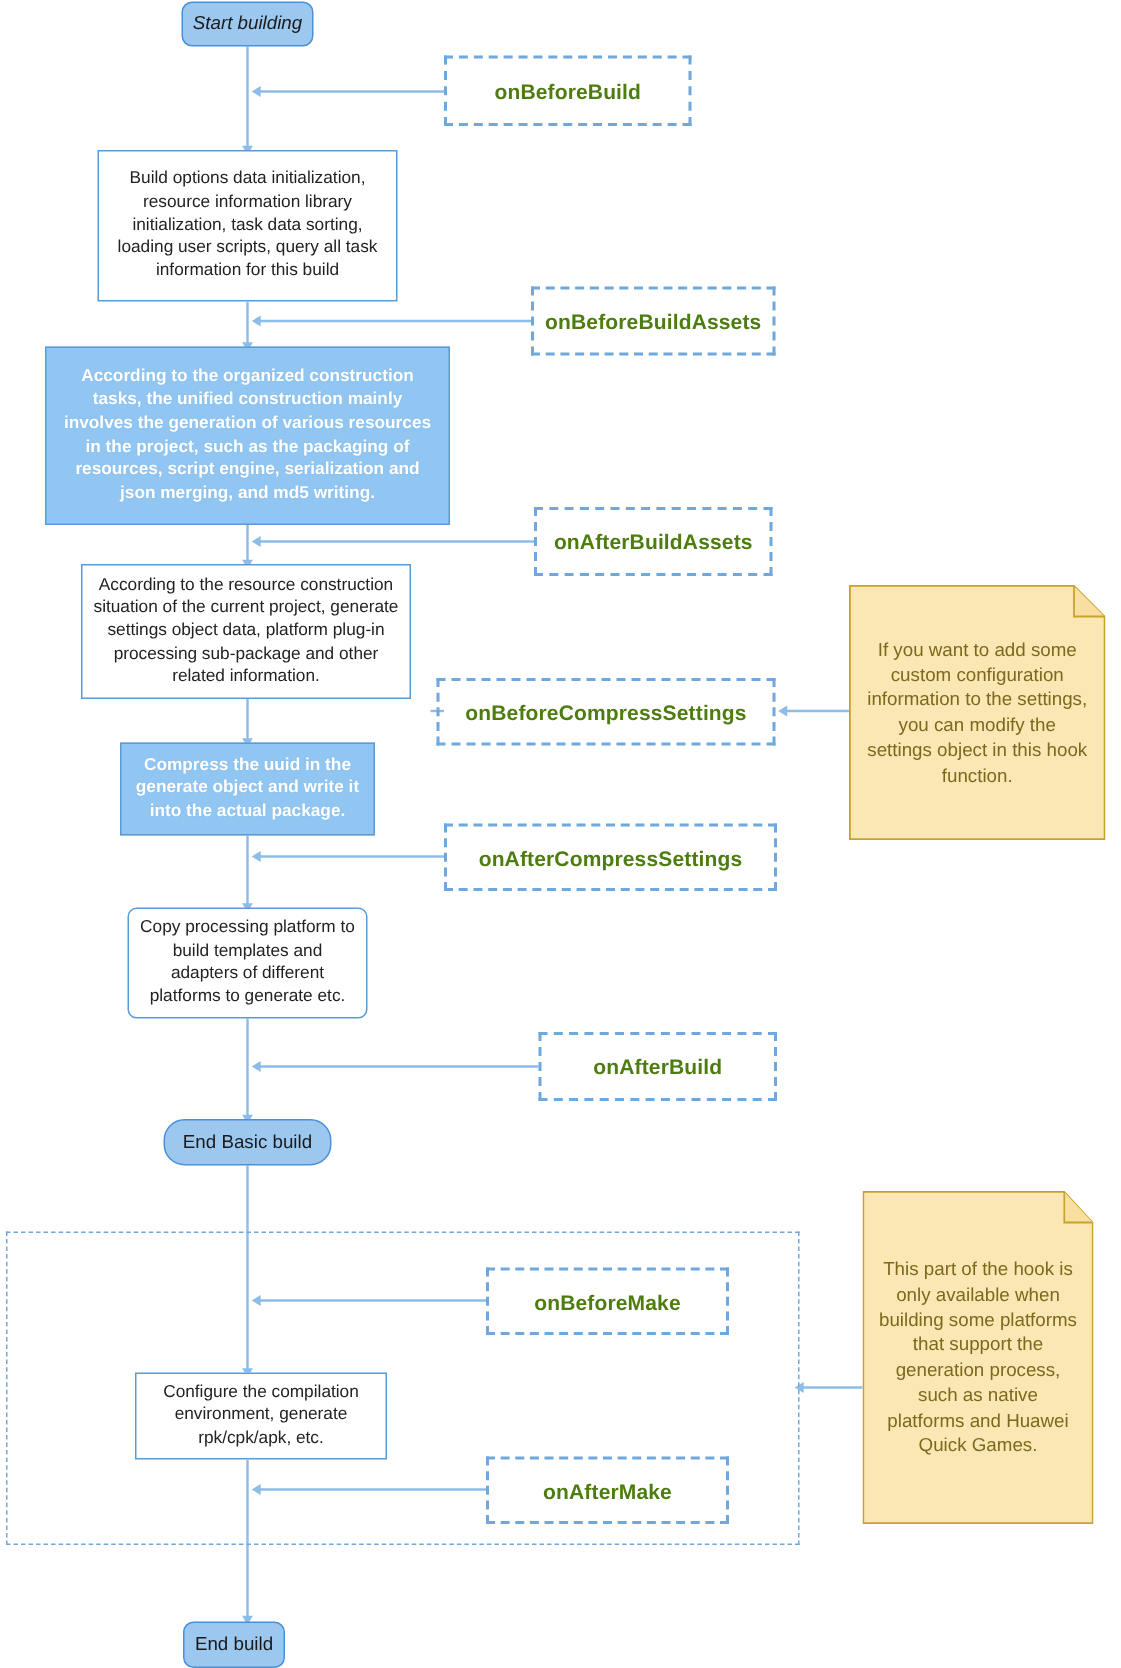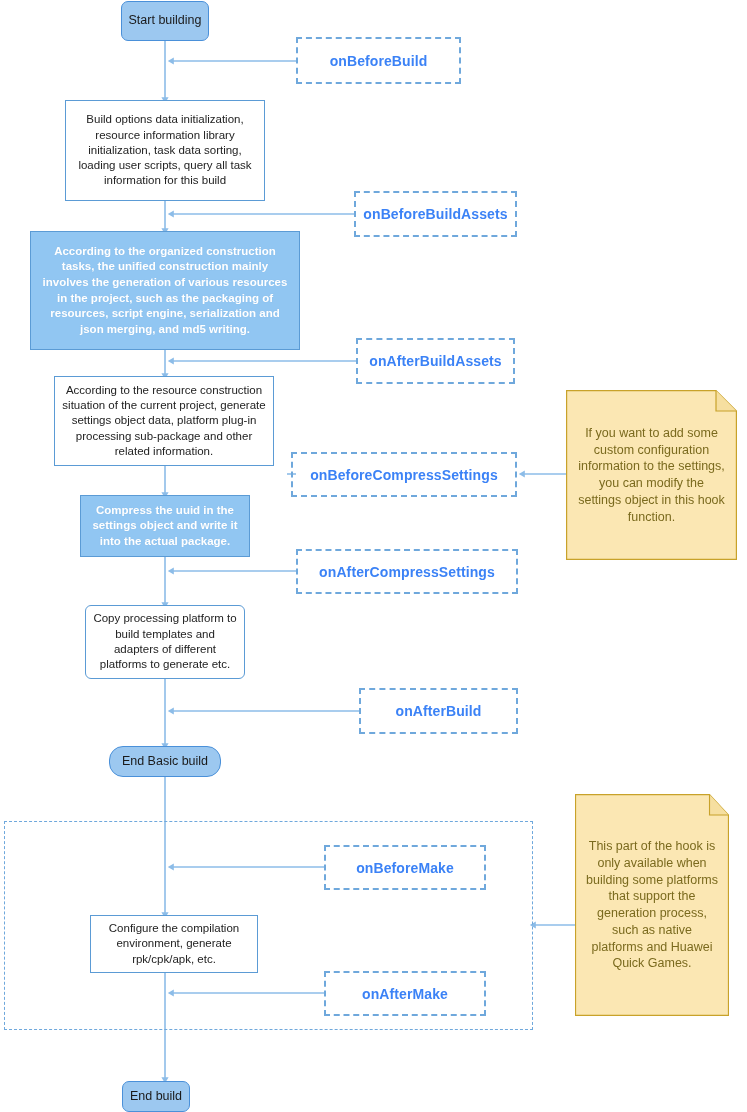--- a/index.html
+++ b/index.html
@@ -25,21 +25,21 @@
   
   .proc-blue{
     background:#91C6F2;border:1px solid #5B9BD5;
     color:#ffffff;font-weight:bold;font-size:11.5px;line-height:1.35;padding:5px 7px;
     text-shadow:0 0 1px rgba(120,160,200,.35);
   }
   
   .hook{
     background:transparent;
     border:2px dashed #6FA8DC;
-    color:#3b82f6;font-weight:bold;font-size:14px;letter-spacing:.1px;
+    color:#4d7c0f;font-weight:bold;font-size:14px;letter-spacing:.1px;
   }
   
   .group-box{
     position:absolute;box-sizing:border-box;
     border:1px dashed #6FA8DC;background:transparent;
   }
   
   .note{
     position:absolute;box-sizing:border-box;
     background:#FBE7B3;
@@ -88,38 +88,38 @@
 
       <path d="M296,474 L287,474"></path>
 
       <path d="M566,474 L522,474" marker-end="url(#arrowLeft)"></path>
       <path d="M575,925 L533,925" marker-end="url(#arrowLeft)"></path>
     </g>
   </svg>
 
   <div class="group-box" style="left:4px;top:821px;width:529px;height:209px;"></div>
 
-  <div class="node pill" style="left:121px;top:1px;width:88px;height:40px;">
+  <div class="node pill" style="left:121px;top:1px;width:88px;height:30px;font-style:italic;">
     <span>Start building</span>
   </div>
 
   <div class="node proc" style="left:65px;top:100px;width:200px;height:101px;">
     <span>Build options data initialization, resource information library initialization, task data sorting, loading user scripts, query all task information for this build</span>
   </div>
 
   <div class="node proc-blue" style="left:30px;top:231px;width:270px;height:119px;justify-content:flex-end;">
     <span>According to the organized construction tasks, the unified construction mainly involves the generation of various resources in the project, such as the packaging of resources, script engine, serialization and json merging, and md5 writing.</span>
   </div>
 
   <div class="node proc" style="left:54px;top:376px;width:220px;height:90px;">
     <span>According to the resource construction situation of the current project, generate settings object data, platform plug-in processing sub-package and other related information.</span>
   </div>
 
   <div class="node proc-blue" style="left:80px;top:495px;width:170px;height:62px;">
-    <span>Compress the uuid in the settings object and write it into the actual package.</span>
+    <span>Compress the uuid in the generate object and write it into the actual package.</span>
   </div>
 
   <div class="node proc" style="left:85px;top:605px;width:160px;height:74px;border-radius:6px;">
     <span>Copy processing platform to build templates and adapters of different platforms to generate etc.</span>
   </div>
 
   <div class="node pill" style="left:109px;top:746px;width:112px;height:31px;border-radius:14px;">
     <span>End Basic build</span>
   </div>
 

